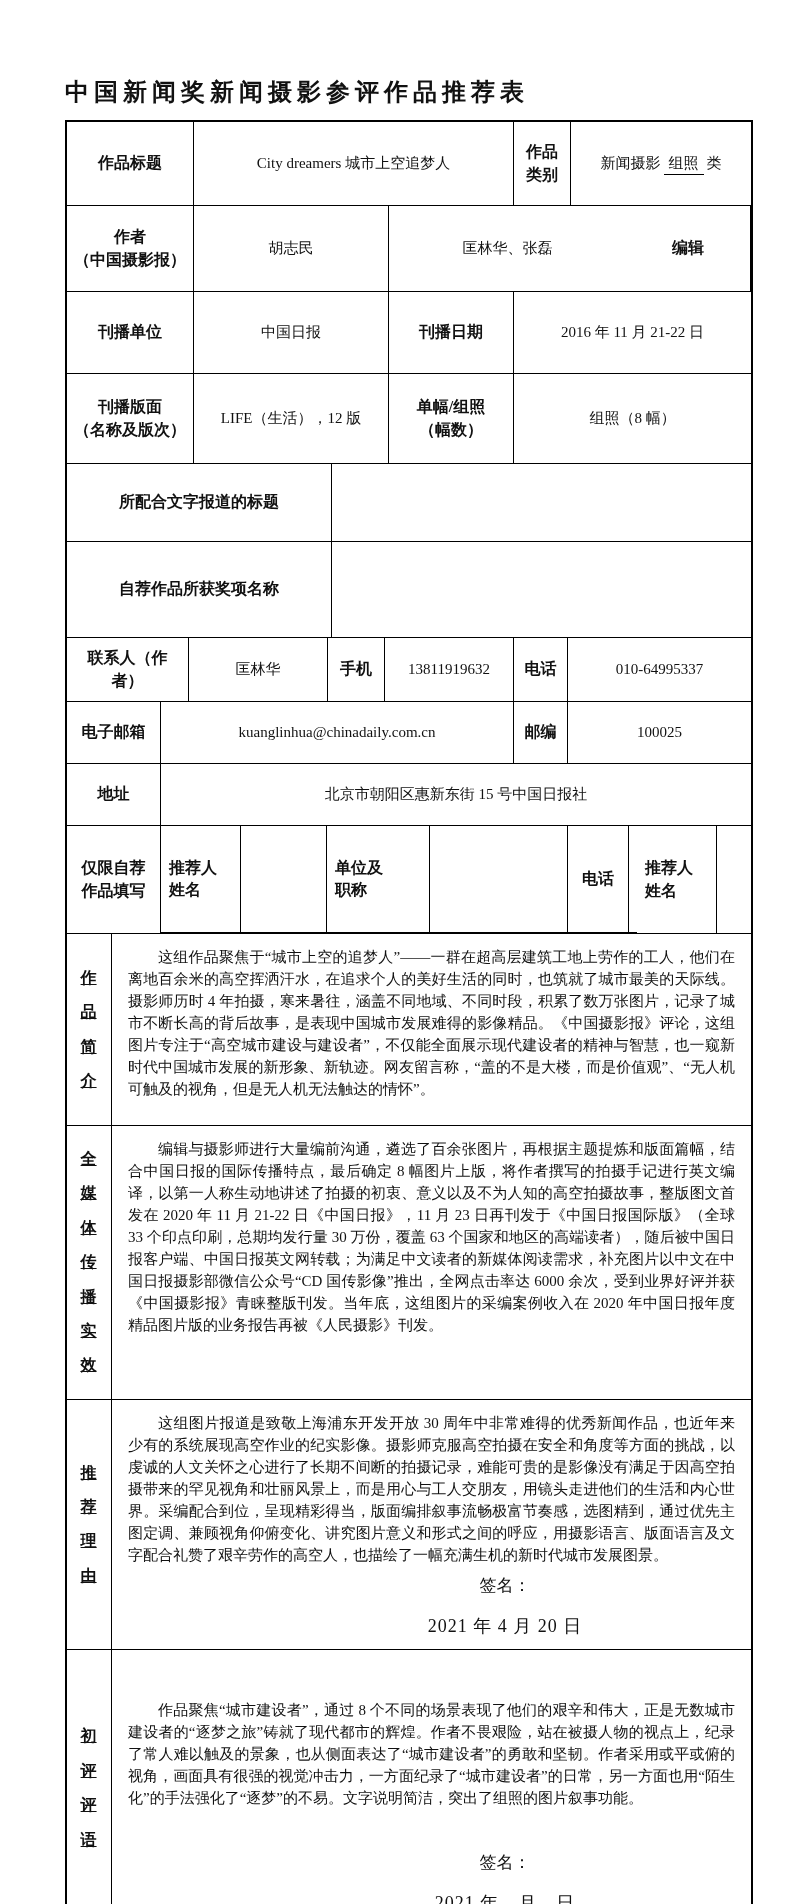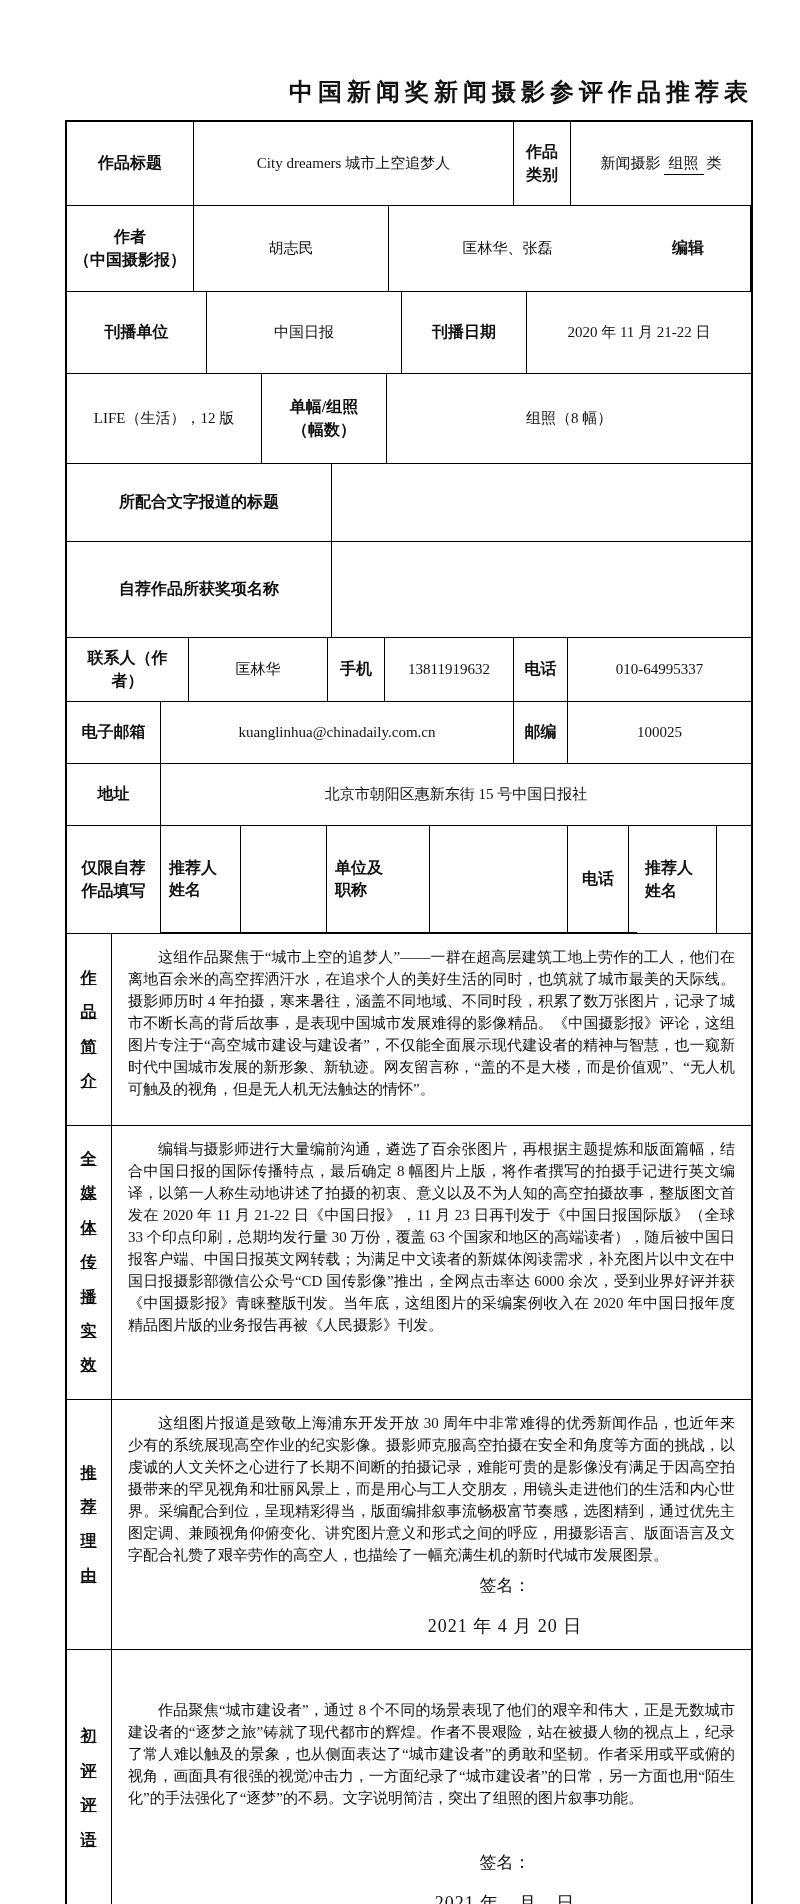--- a/index.html
+++ b/index.html
@@ -12,21 +12,21 @@
     color: #111;
   }
   .page {
     width: 800px;
     height: 1904px;
     overflow: hidden;
     box-sizing: border-box;
   }
   .doc-title {
     margin: 76px 47px 12px 65px;
-    text-align: right;
+    text-align: left;
     font-size: 24px;
     font-weight: bold;
     letter-spacing: 5px;
     white-space: nowrap;
   }
   .tbl {
     width: 688px;
     margin-left: 65px;
     border: 2px solid #000;
     box-sizing: border-box;
@@ -118,27 +118,29 @@
 
     <div class="row" style="height:86px">
       <div class="cell label" style="width:127px">作者
 （中国摄影报）</div>
       <div class="cell" style="width:195px">胡志民</div>
       <div class="cell last">匡林华、张磊</div>
       <div class="cell label" style="width:125px">编辑</div>
     </div>
 
     <div class="row" style="height:82px">
-      <div class="cell label" style="width:140px">刊播单位</div>
+      <div class="cell label" style="width:127px">刊播单位</div>
       <div class="cell" style="width:195px">中国日报</div>
       <div class="cell label" style="width:125px">刊播日期</div>
-      <div class="cell last">2020 年 11 月 21-22 日</div>
+      <div class="cell last">2016 年 11 月 21-22 日</div>
     </div>
 
     <div class="row" style="height:90px">
+      <div class="cell label" style="width:127px">刊播版面
+（名称及版次）</div>
       <div class="cell" style="width:195px">LIFE（生活），12 版</div>
       <div class="cell label" style="width:125px">单幅/组照
 （幅数）</div>
       <div class="cell last">组照（8 幅）</div>
     </div>
 
     <div class="row" style="height:78px">
       <div class="cell label" style="width:265px">所配合文字报道的标题</div>
       <div class="cell last"></div>
     </div>

